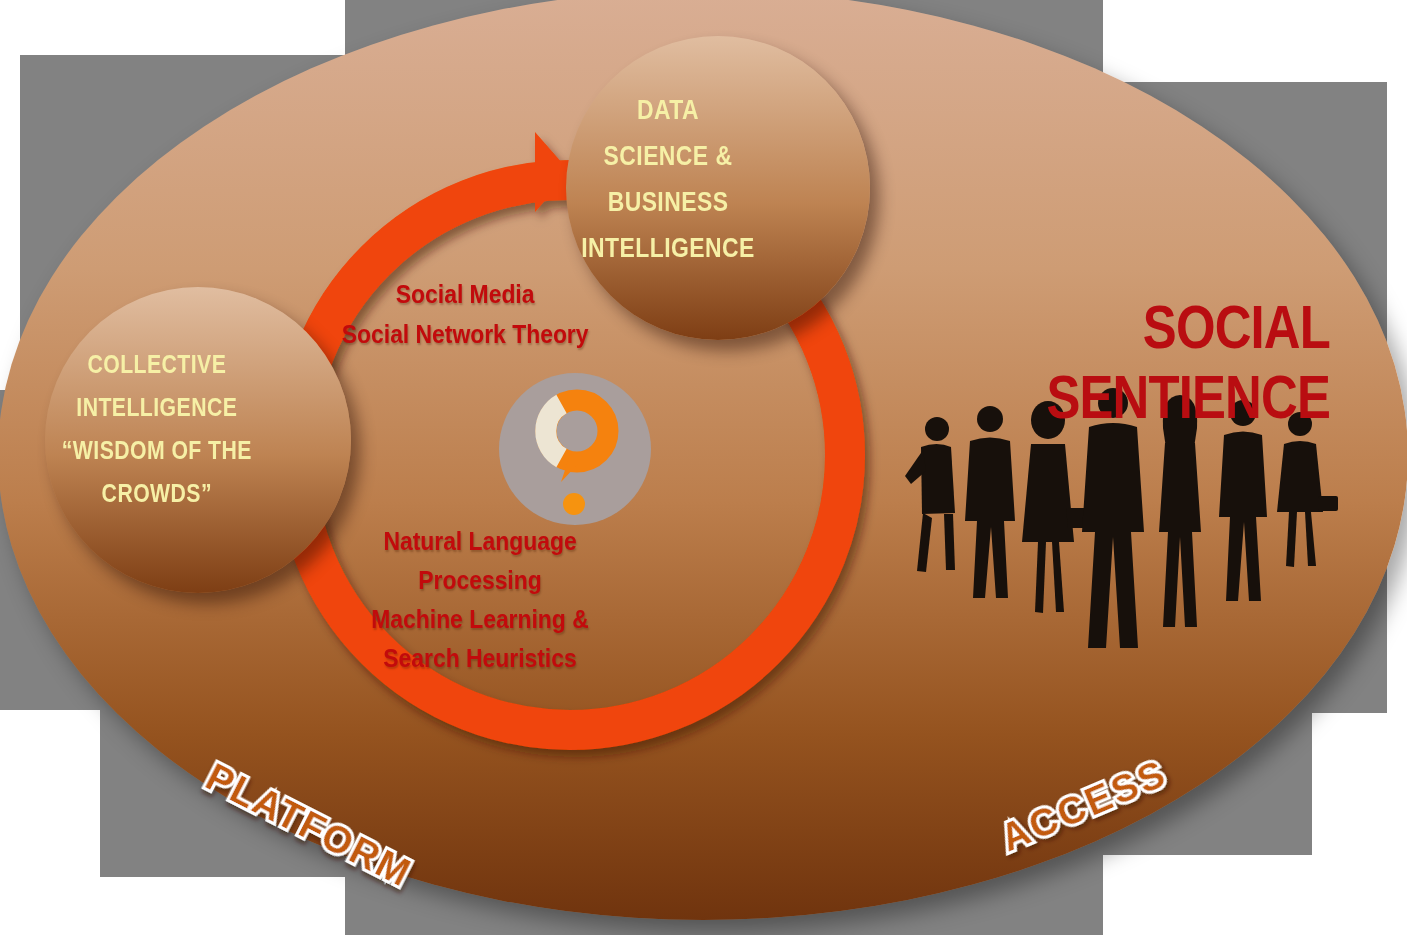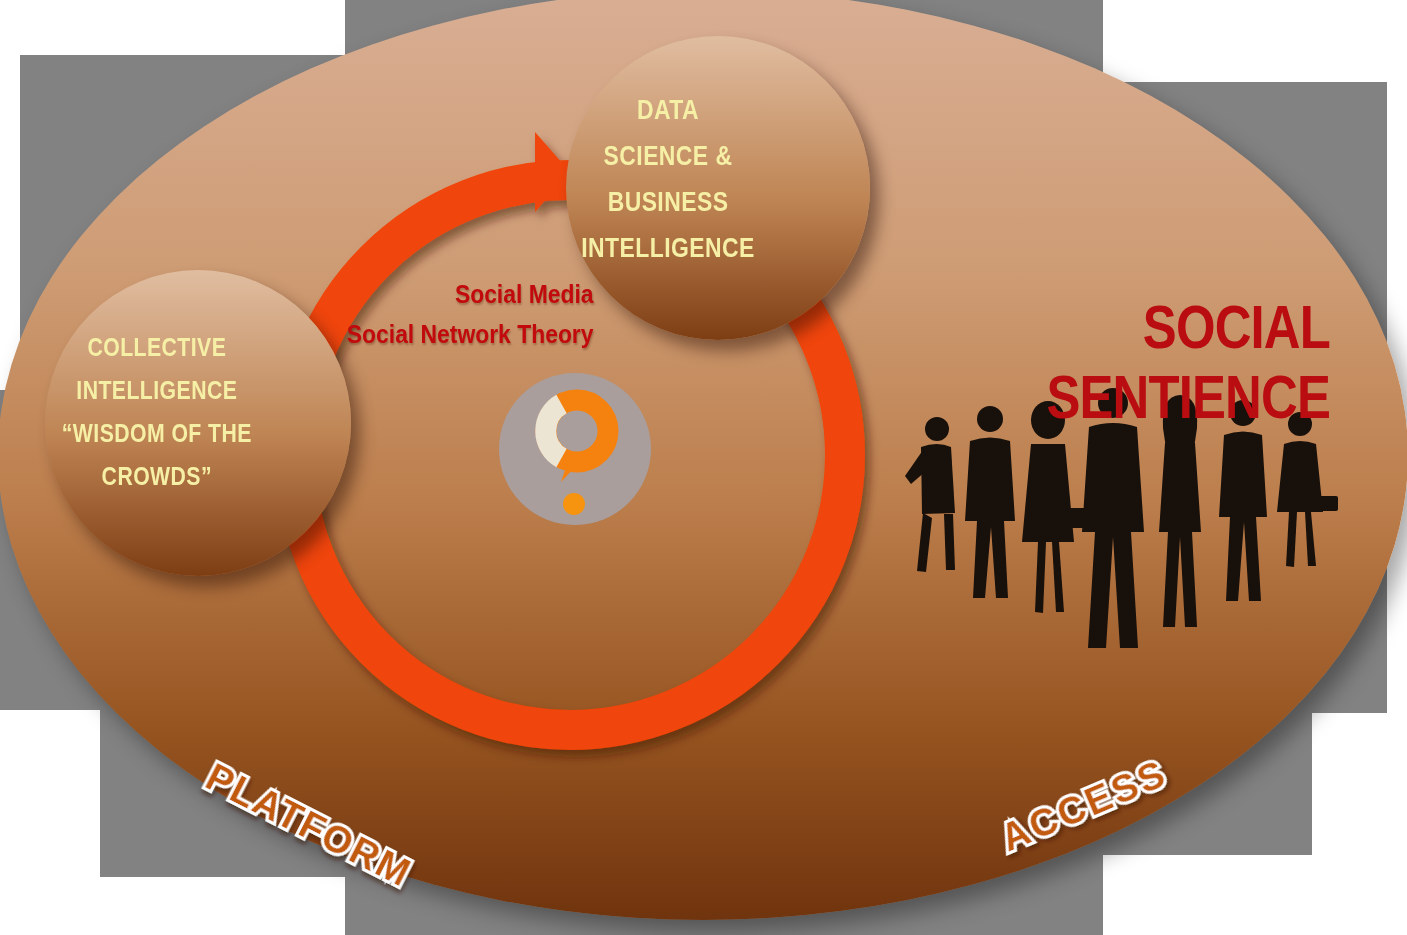--- a/index.html
+++ b/index.html
@@ -6,30 +6,30 @@
   #stage{position:relative;width:1407px;height:935px;overflow:hidden;background:#ffffff;
          font-family:"Liberation Sans",sans-serif;}
   .gray{position:absolute;background:#828282;}
   #big-ellipse{position:absolute;left:-2px;top:-10px;width:1410px;height:930px;border-radius:50%;
     background:linear-gradient(180deg,#D9AE94 0%,#CE9C74 30%,#BC7E4C 55%,#95531F 80%,#70340E 100%);
     box-shadow:10px 12px 22px rgba(0,0,0,0.35);}
   #diagram-svg{position:absolute;left:0;top:0;z-index:3;}
   .circle{position:absolute;border-radius:50%;z-index:4;display:flex;align-items:center;justify-content:flex-start;
     background:linear-gradient(180deg,#E0BDA0 0%,#BE8352 55%,#7E3E14 100%);
     box-shadow:9px 11px 16px rgba(35,8,0,0.45);}
-  #circle-collective{left:45px;top:270px;width:306px;height:306px;}
+  #circle-collective{left:45px;top:287px;width:306px;height:306px;}
   #circle-datascience{left:566px;top:36px;width:304px;height:304px;}
   #circle-cognitive{left:540px;top:598px;width:314px;height:314px;
     background:linear-gradient(180deg,#DDBC9E 0%,#B97C48 55%,#6F3812 100%);}
   .node-text{color:#F6F0A6;font-weight:bold;text-align:center;letter-spacing:.5px;}
   #circle-collective .node-text{font-size:25px;line-height:43px;margin-top:-22px;}
   #circle-datascience .node-text{font-size:27px;line-height:46px;margin-top:-18px;}
   #circle-cognitive .node-text{font-size:28px;line-height:44px;margin-top:-34px;}
   .cond{display:inline-block;transform:scaleX(0.85);transform-origin:center;}
-  .red-label{position:absolute;z-index:5;color:#C20A0C;font-weight:bold;text-align:right;
+  .red-label{position:absolute;z-index:5;color:#C20A0C;font-weight:bold;text-align:center;
     text-shadow:1px 2px 2px rgba(70,25,0,0.3);}
   .red-label .cond{transform:scaleX(0.88);}
   #label-socialmedia{left:320px;top:274px;width:290px;font-size:26px;line-height:40px;}
   #label-bigdata{left:628px;top:350px;width:195px;font-size:26px;line-height:38px;}
   #label-nlp{left:300px;top:522px;width:360px;font-size:26px;line-height:39px;}
   .pre{white-space:pre;}
   #page-title{position:absolute;left:875px;top:292px;width:500px;z-index:5;text-align:right;
     color:#B90D11;font-weight:bold;font-size:62px;line-height:70px;letter-spacing:-1px;}
   #page-title .cond{transform:scaleX(0.82);}
 </style>
@@ -125,18 +125,23 @@
     </div>
   </div>
 
 
   <div class="red-label" id="label-socialmedia">
     <span class="cond"><span>Social Media</span><br>
     <span>Social Network Theory</span></span>
   </div>
 
 
+  <div class="red-label" id="label-nlp">
+    <span class="cond"><span>Natural Language Processing</span><br>
+    <span>Machine Learning &amp;</span><br>
+    <span>Search Heuristics</span></span>
+  </div>
 
   <div id="page-title">
     <span class="cond">SOCIAL SENTIENCE</span>
   </div>
 
 </div>
 
 </body></html>

